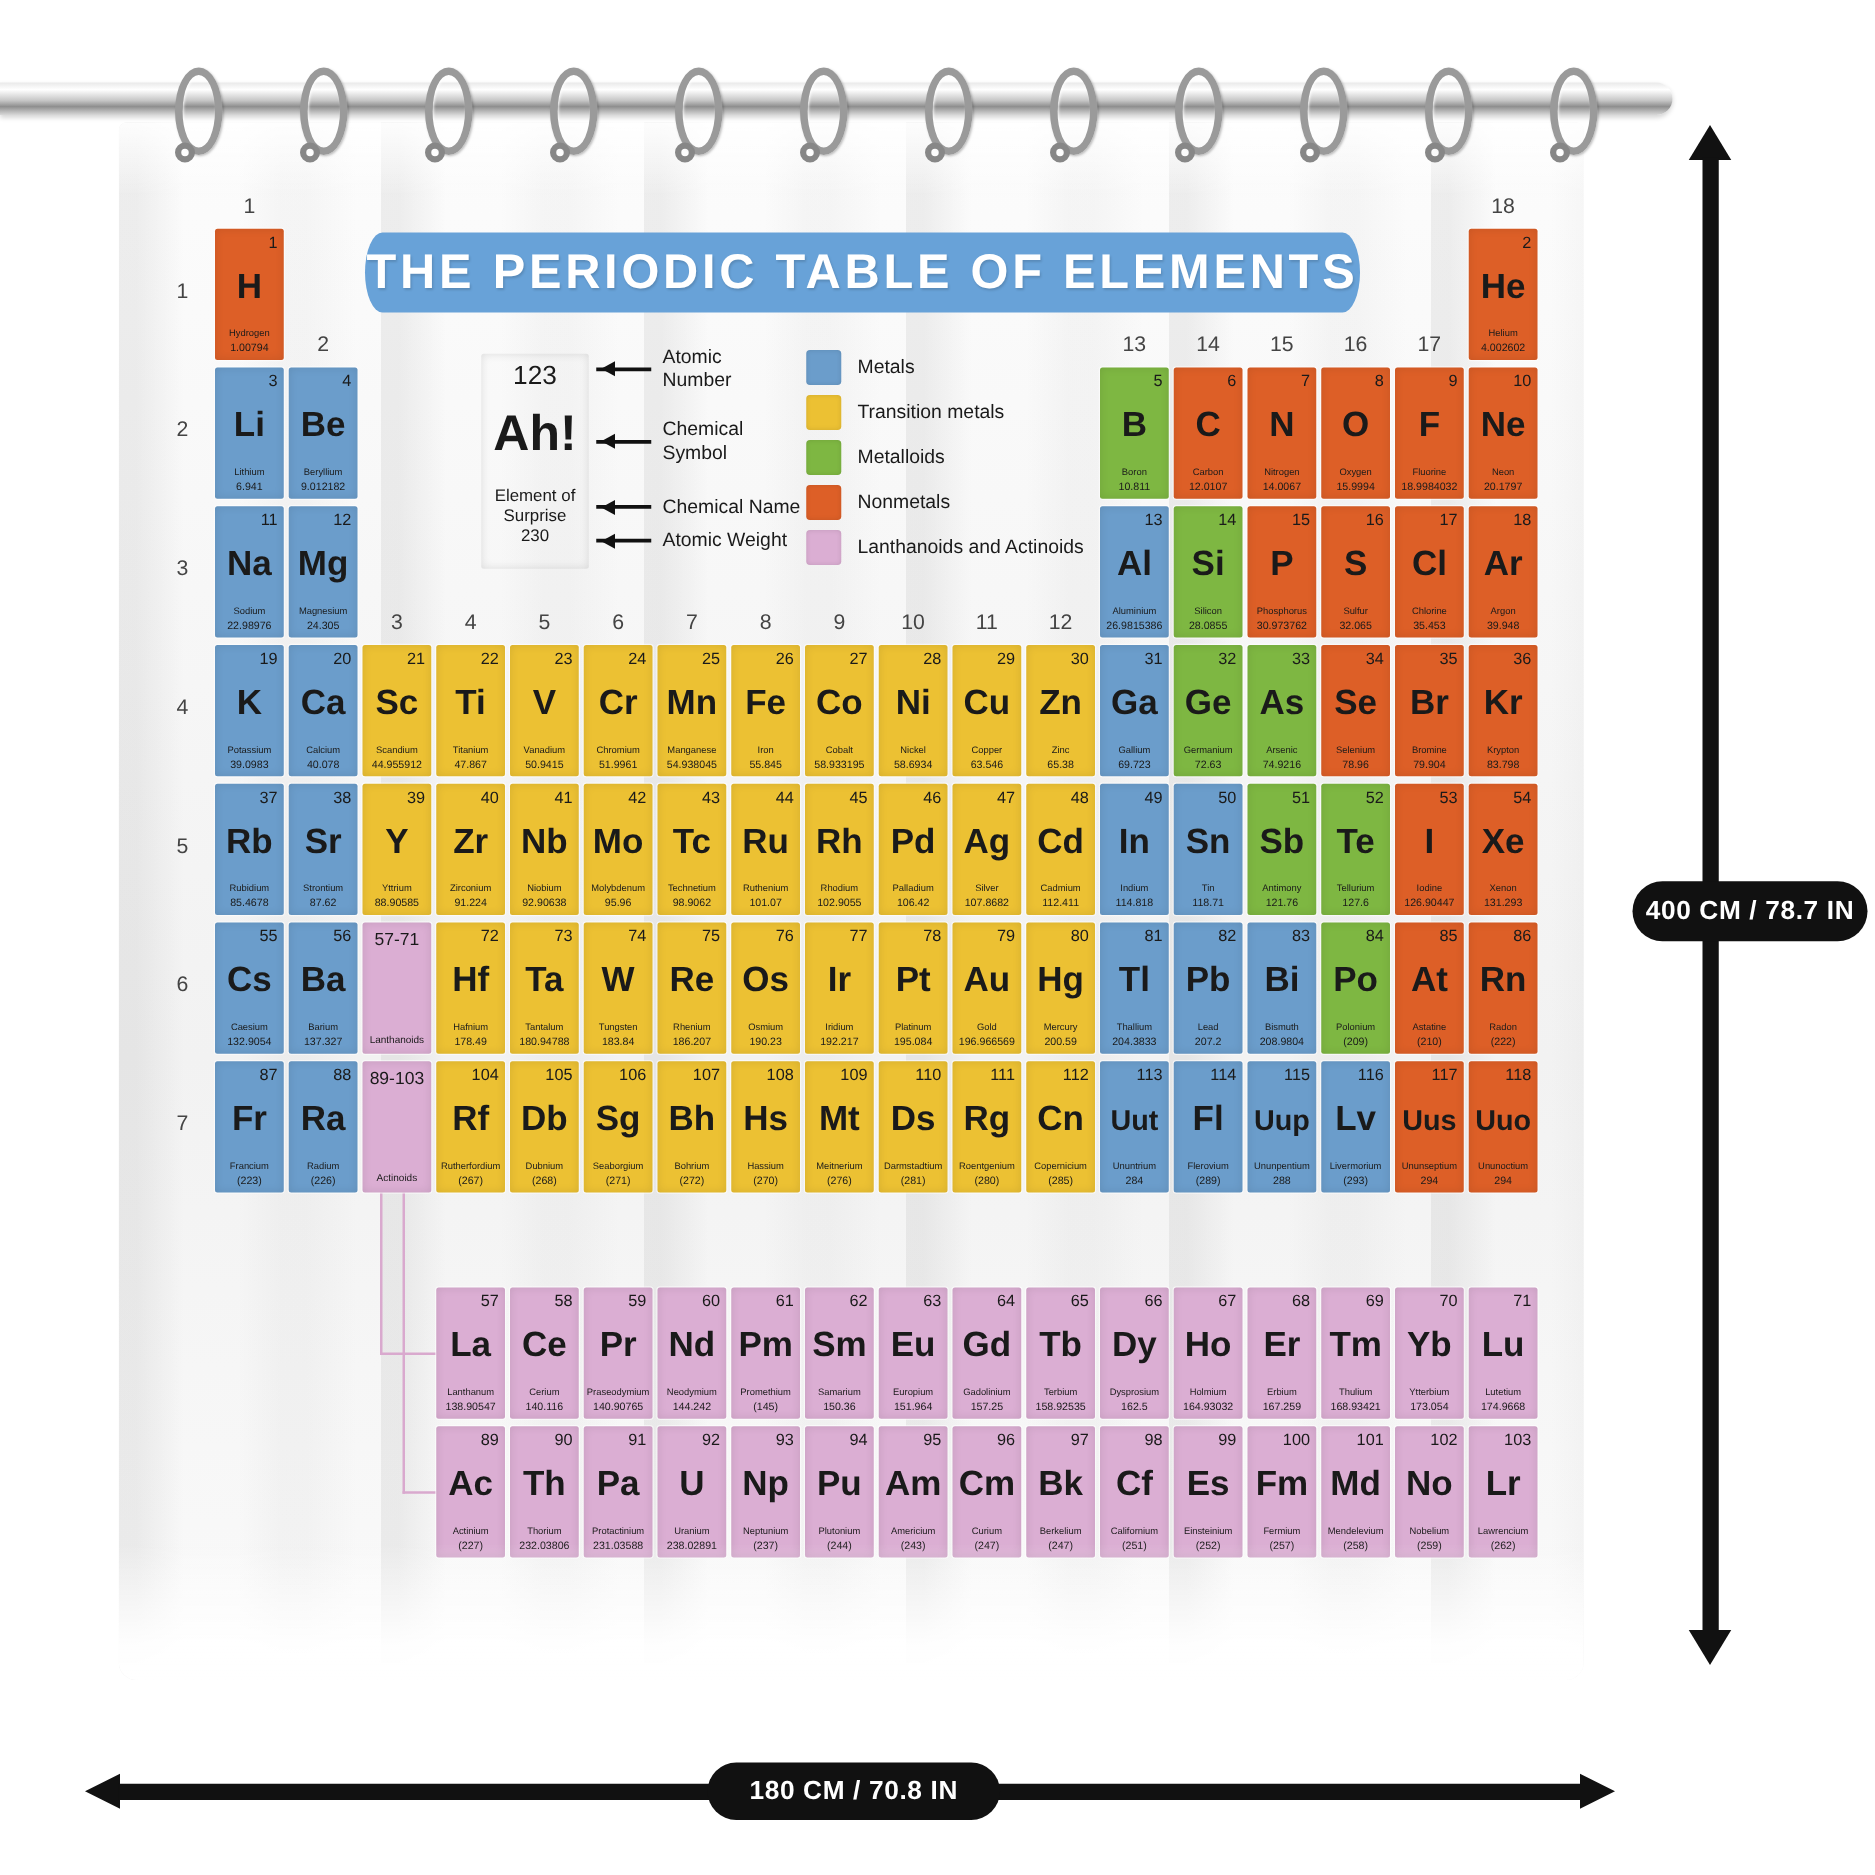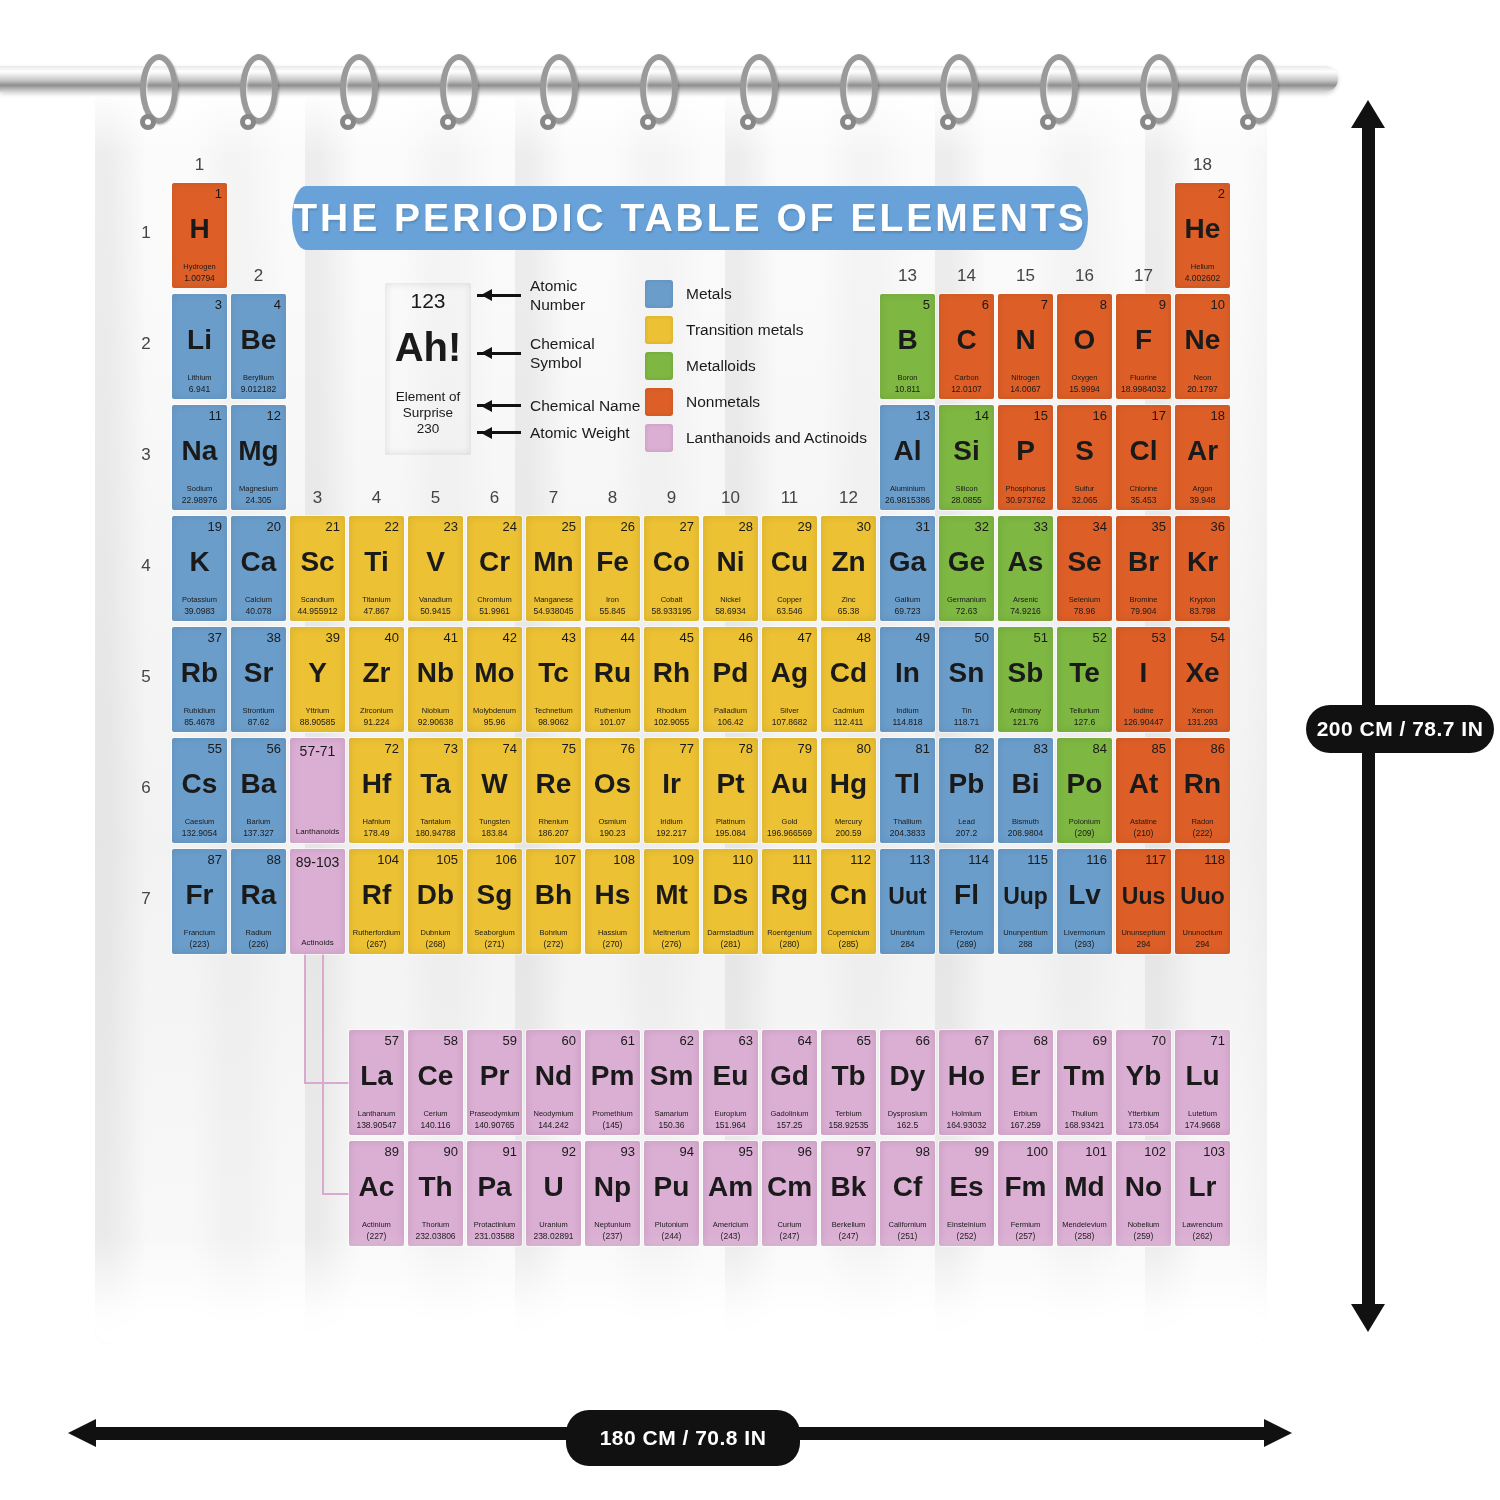--- a/index.html
+++ b/index.html
@@ -59,21 +59,21 @@
   .legenditem{display:flex;align-items:center;gap:13px;height:28px;margin-bottom:8px;}
   .swatch{width:28px;height:28px;border-radius:3px;flex:none;box-shadow:inset 0 0 4px rgba(0,0,0,.12);}
   .legendlabel{font-size:15.5px;}
   .connector{background:#d9a9ce;}
   
   .dim{position:absolute;background:#111;z-index:4;}
   .tri{position:absolute;width:0;height:0;z-index:4;}
   .dimlabel{position:absolute;background:#111;color:#fff;font-weight:bold;font-size:21px;
     display:flex;align-items:center;justify-content:center;z-index:5;letter-spacing:.5px;}
   .vlabel{left:1306px;top:705px;width:188px;height:48px;border-radius:24px;}
-  .hlabel{left:566px;top:1410px;width:234px;height:56px;border-radius:23px;}
+  .hlabel{left:566px;top:1410px;width:234px;height:46px;border-radius:23px;}
 </style>
 </head>
 <body>
 
 <div class="rod"></div>
 <div id="hooks">
     <div class="hook" style="left: 140px;"></div>
     <div class="hook" style="left: 240px;"></div>
     <div class="hook" style="left: 340px;"></div>
     <div class="hook" style="left: 440px;"></div>
@@ -891,18 +891,18 @@
         <span class="sym">Lr</span>
         <span class="nm">Lawrencium</span>
         <span class="wt">(262)</span>
       </div>
     </div>
 </div>
 
 <div class="tri" style="left:1351px;top:100px;border-left:17px solid transparent;border-right:17px solid transparent;border-bottom:28px solid #111;"></div>
 <div class="dim" style="left:1362px;top:126px;width:13px;height:1180px;"></div>
 <div class="tri" style="left:1351px;top:1304px;border-left:17px solid transparent;border-right:17px solid transparent;border-top:28px solid #111;"></div>
-<div class="dimlabel vlabel">200 CM / 78.7 IN</div>
+<div class="dimlabel vlabel">400 CM / 78.7 IN</div>
 
 <div class="tri" style="left:68px;top:1419px;border-top:14.5px solid transparent;border-bottom:14.5px solid transparent;border-right:28px solid #111;"></div>
 <div class="dim" style="left:95px;top:1427px;width:1170px;height:13px;"></div>
 <div class="tri" style="left:1264px;top:1419px;border-top:14.5px solid transparent;border-bottom:14.5px solid transparent;border-left:28px solid #111;"></div>
 <div class="dimlabel hlabel">180 CM / 70.8 IN</div>
 
 </body></html>

